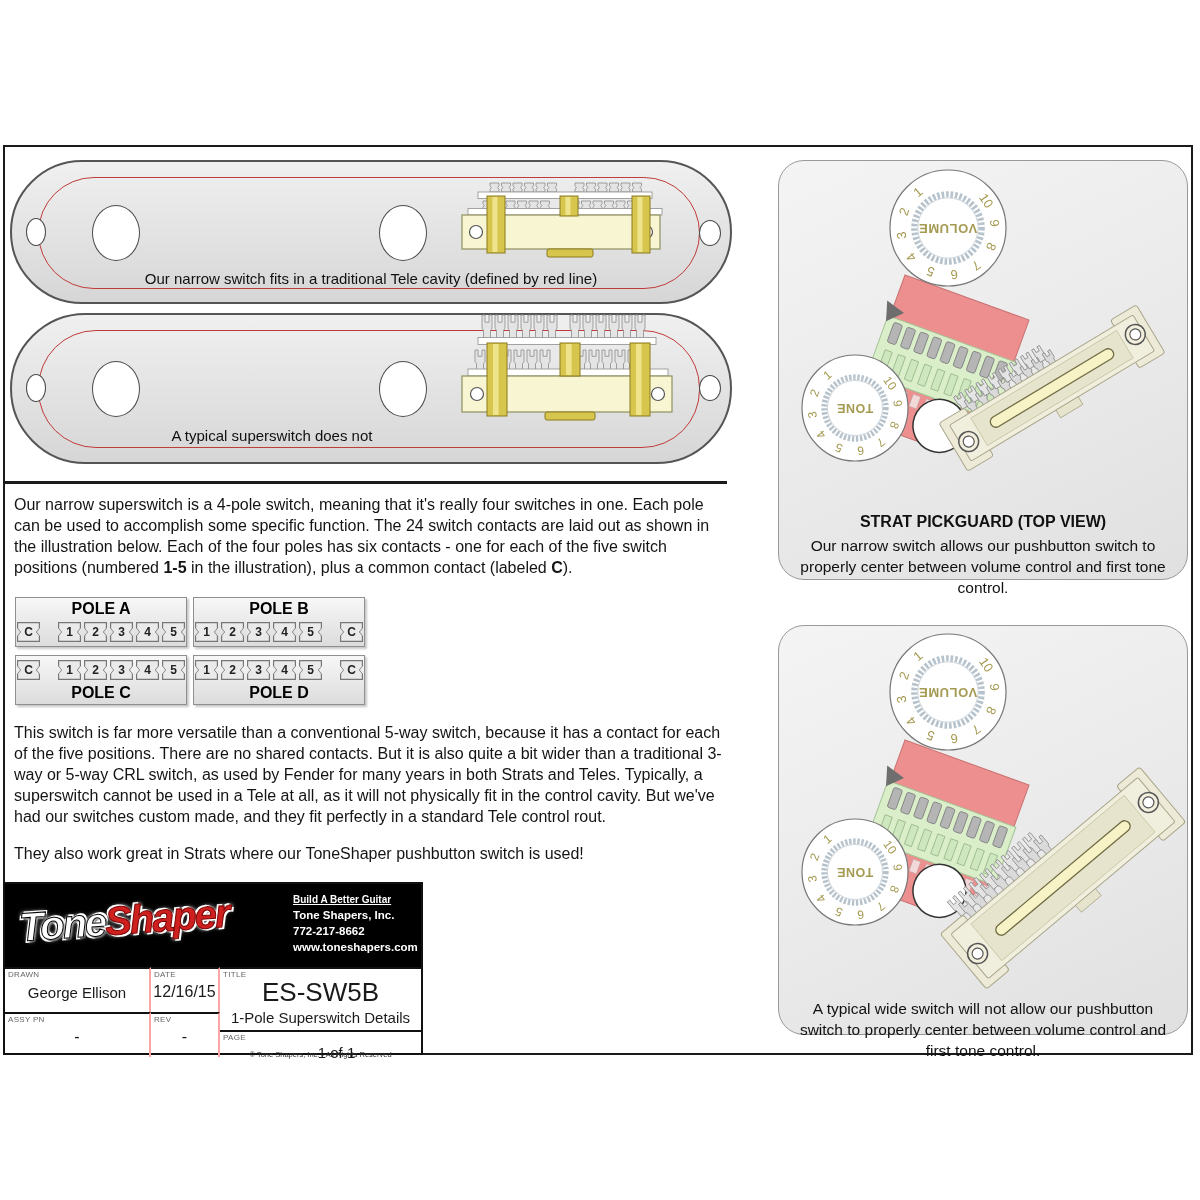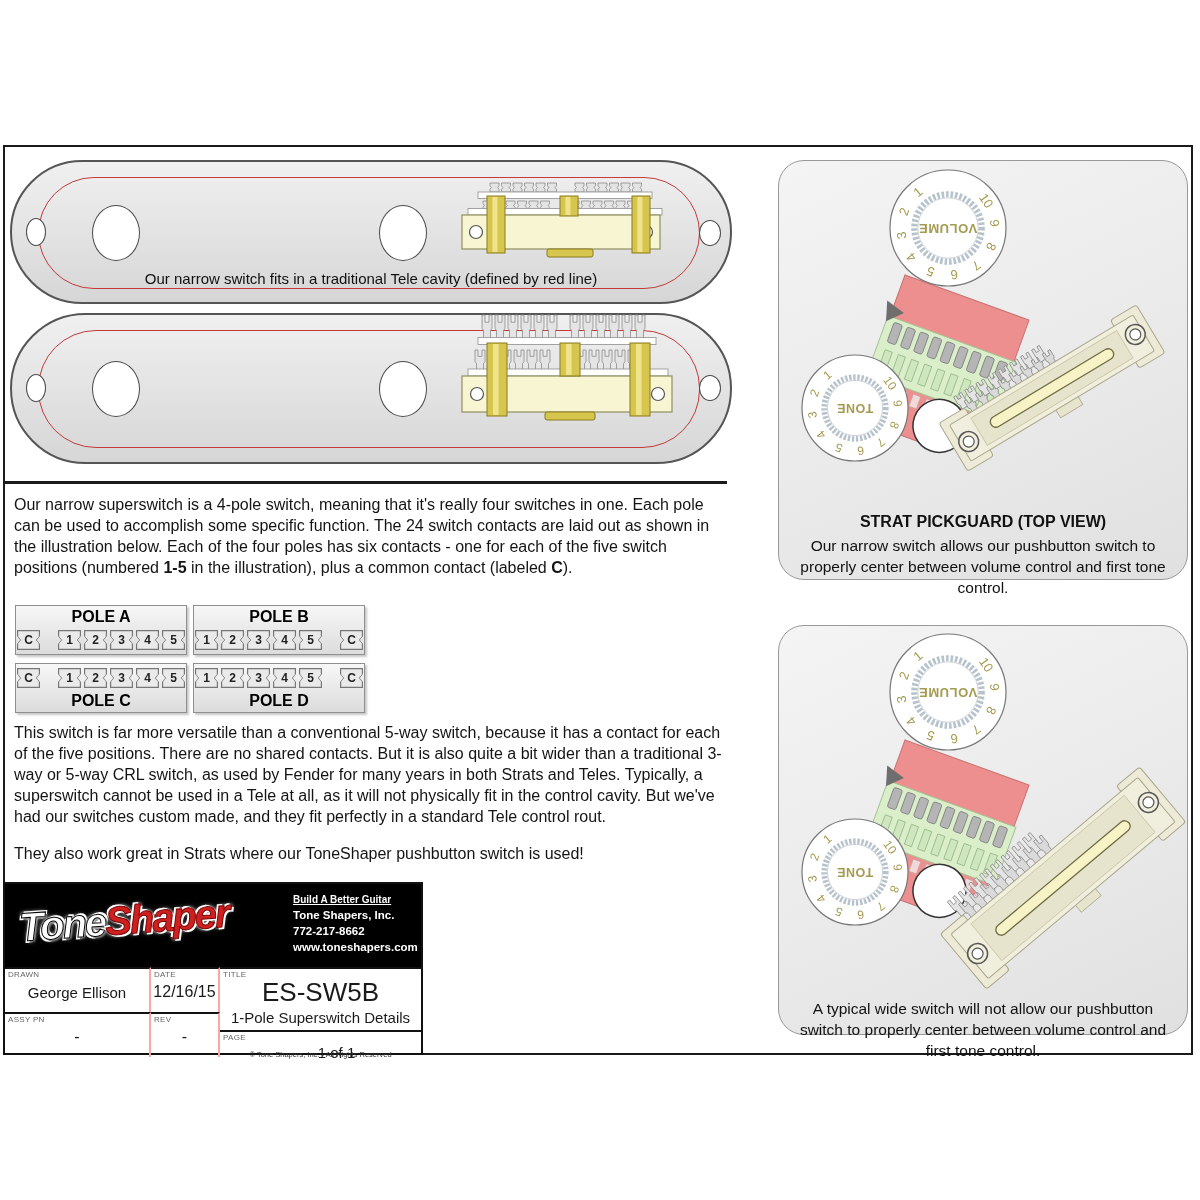--- a/index.html
+++ b/index.html
@@ -14,21 +14,21 @@
   .plate{left:10px;background:linear-gradient(180deg,#f0f0f0 0%,#e2e2e2 55%,#d6d6d6 100%);
          border:2px solid #555;border-radius:999px;width:718px;}
   .cavity{position:absolute;border:1.5px solid #c23b3b;border-radius:58px;}
   .hole{position:absolute;background:#fff;border:1.5px solid #4a4a4a;border-radius:50%;}
   .plate-caption{position:absolute;text-align:center;font-size:15px;color:#111;}
   .divider{left:3px;top:481px;width:724px;height:3px;background:#1a1a1a;}
   
   .para{left:14px;width:716px;font-size:16px;line-height:21px;color:#141414;}
   
   .pole-box{width:170px;height:48px;background:linear-gradient(180deg,#f7f7f7,#dcdcdc);
-            border:1px solid #8f8f8f;box-shadow:1.5px 1.5px 2px rgba(0,0,0,.22);margin-top:8px;}
+            border:1px solid #8f8f8f;box-shadow:1.5px 1.5px 2px rgba(0,0,0,.22);}
   .pole-title{position:absolute;left:0;width:100%;text-align:center;font-weight:bold;font-size:16px;color:#000;}
   .pole-contacts{position:absolute;left:3px;right:3px;display:flex;gap:3px;justify-content:center;align-items:center;}
   .lug{position:relative;width:23px;height:20px;background:#777;flex:0 0 auto;
        clip-path:polygon(0 0,100% 0,100% 30%,86% 50%,100% 70%,100% 100%,0 100%,0 70%,14% 50%,0 30%);}
   .lug-inner{position:absolute;inset:1.2px;background:#eaeaea;display:flex;align-items:center;justify-content:center;
        clip-path:polygon(0 0,100% 0,100% 30%,86% 50%,100% 70%,100% 100%,0 100%,0 70%,14% 50%,0 30%);
        font-weight:bold;font-size:12px;color:#222;}
   .cgap{width:12px;flex:0 0 auto;}
   
   .titleblock{left:3px;top:882px;width:420px;height:173px;border:2px solid #111;background:#fff;box-sizing:border-box;}
@@ -103,20 +103,21 @@
     <rect x="110" y="21" width="18" height="20" fill="#d6c64e" stroke="#8a7a1e" stroke-width="1"></rect>
     <rect x="115.4" y="22" width="5.040000000000001" height="18" fill="#efe48c" stroke="none"></rect>
   </svg>
 
 <div class="abs plate" style="top:313px;height:147px;">
   <div class="cavity" style="left:26px;top:15px;right:30px;bottom:14px;"></div>
   <div class="hole" style="left:14px;top:59px;width:18px;height:26px;"></div>
   <div class="hole" style="left:80px;top:46px;width:46px;height:54px;"></div>
   <div class="hole" style="left:367px;top:46px;width:46px;height:54px;"></div>
   <div class="hole" style="left:687px;top:60px;width:20px;height:24px;"></div>
+  <div class="plate-caption" style="left:0;width:520px;top:112px;">A typical superswitch does not</div>
 </div>
 <svg id="switch2" style="left:450px;top:310px;" width="285" height="118">
     <polygon points="32,5 35,5 35,12.2 39,12.2 39,5 42,5 42,18.200000000000003 40.5,20.6 40.5,29 33.5,29 33.5,20.6 32,18.200000000000003" fill="#e4e4e4" stroke="#8a8a8a" stroke-width="0.8"></polygon>
     <polygon points="45,5 48,5 48,12.2 52,12.2 52,5 55,5 55,18.200000000000003 53.5,20.6 53.5,29 46.5,29 46.5,20.6 45,18.200000000000003" fill="#e4e4e4" stroke="#8a8a8a" stroke-width="0.8"></polygon>
     <polygon points="58,5 61,5 61,12.2 65,12.2 65,5 68,5 68,18.200000000000003 66.5,20.6 66.5,29 59.5,29 59.5,20.6 58,18.200000000000003" fill="#e4e4e4" stroke="#8a8a8a" stroke-width="0.8"></polygon>
     <polygon points="71,5 74,5 74,12.2 78,12.2 78,5 81,5 81,18.200000000000003 79.5,20.6 79.5,29 72.5,29 72.5,20.6 71,18.200000000000003" fill="#e4e4e4" stroke="#8a8a8a" stroke-width="0.8"></polygon>
     <polygon points="84,5 87,5 87,12.2 91,12.2 91,5 94,5 94,18.200000000000003 92.5,20.6 92.5,29 85.5,29 85.5,20.6 84,18.200000000000003" fill="#e4e4e4" stroke="#8a8a8a" stroke-width="0.8"></polygon>
     <polygon points="97,5 100,5 100,12.2 104,12.2 104,5 107,5 107,18.200000000000003 105.5,20.6 105.5,29 98.5,29 98.5,20.6 97,18.200000000000003" fill="#e4e4e4" stroke="#8a8a8a" stroke-width="0.8"></polygon>
     <polygon points="120,5 123,5 123,12.2 127,12.2 127,5 130,5 130,18.200000000000003 128.5,20.6 128.5,29 121.5,29 121.5,20.6 120,18.200000000000003" fill="#e4e4e4" stroke="#8a8a8a" stroke-width="0.8"></polygon>
     <polygon points="133,5 136,5 136,12.2 140,12.2 140,5 143,5 143,18.200000000000003 141.5,20.6 141.5,29 134.5,29 134.5,20.6 133,18.200000000000003" fill="#e4e4e4" stroke="#8a8a8a" stroke-width="0.8"></polygon>

